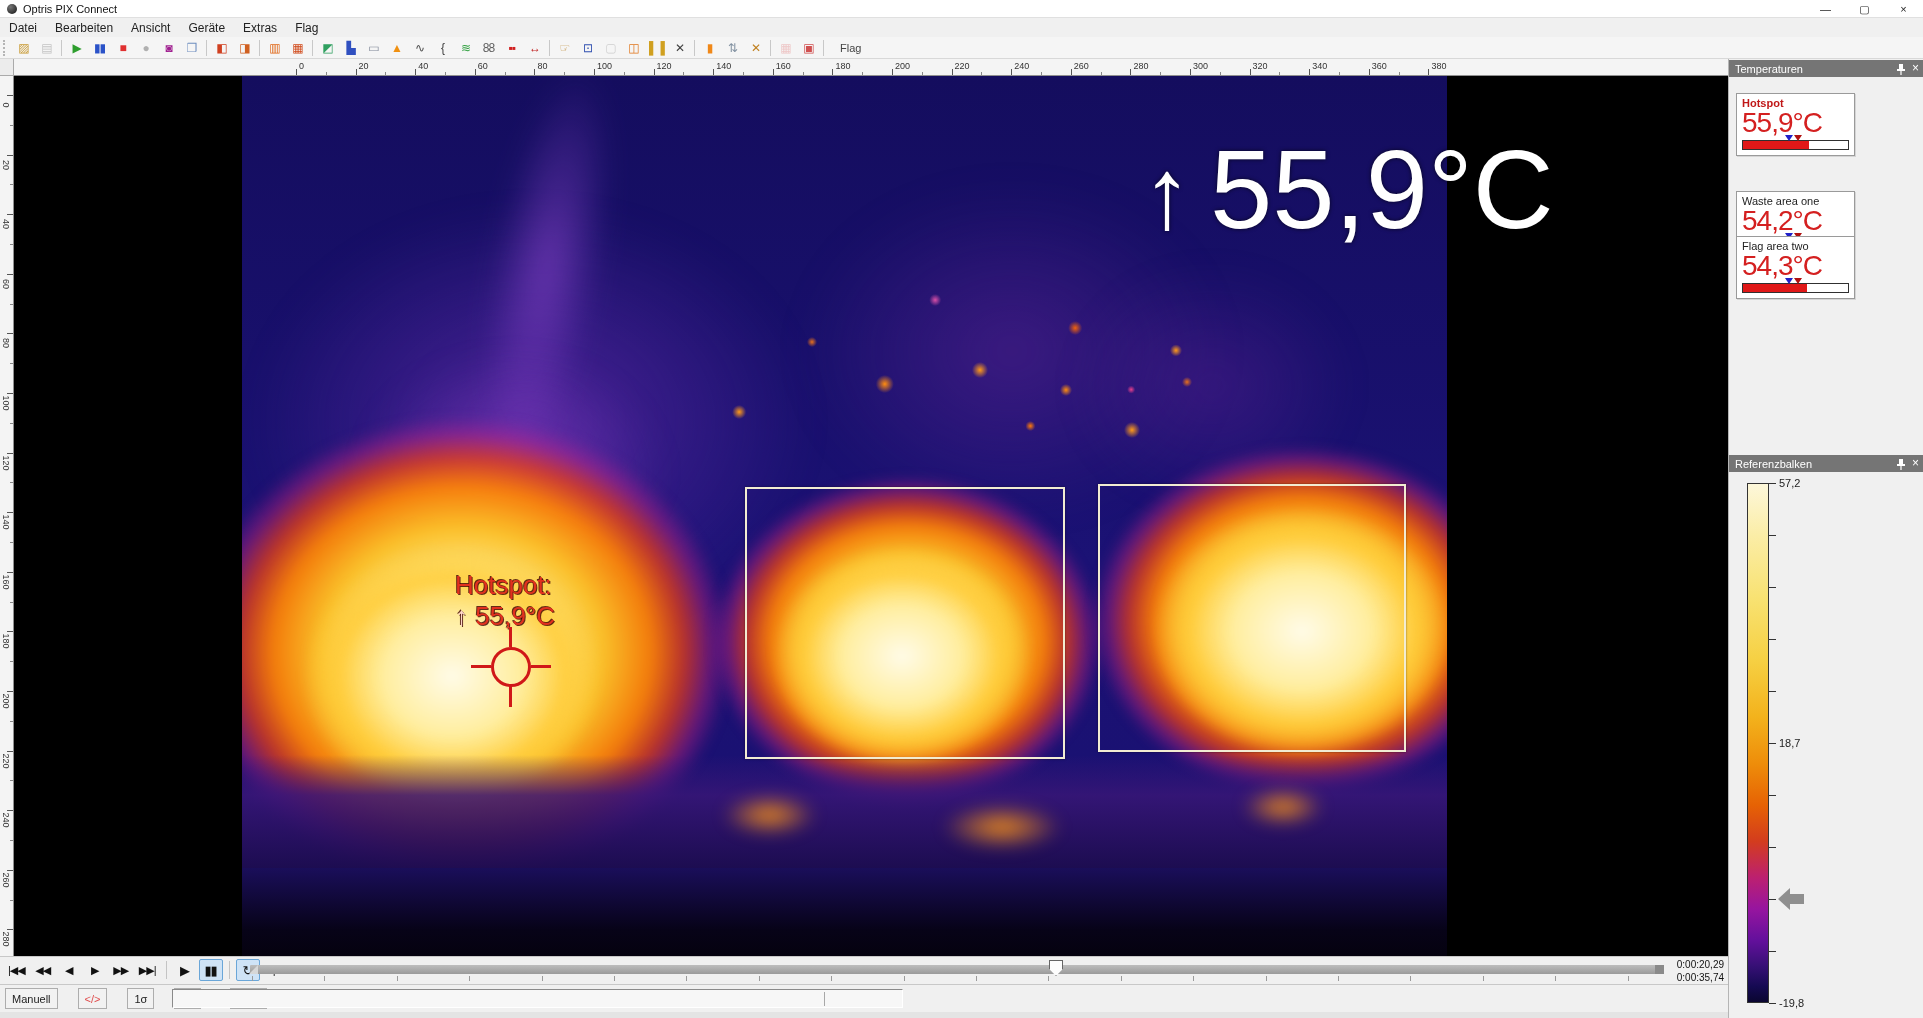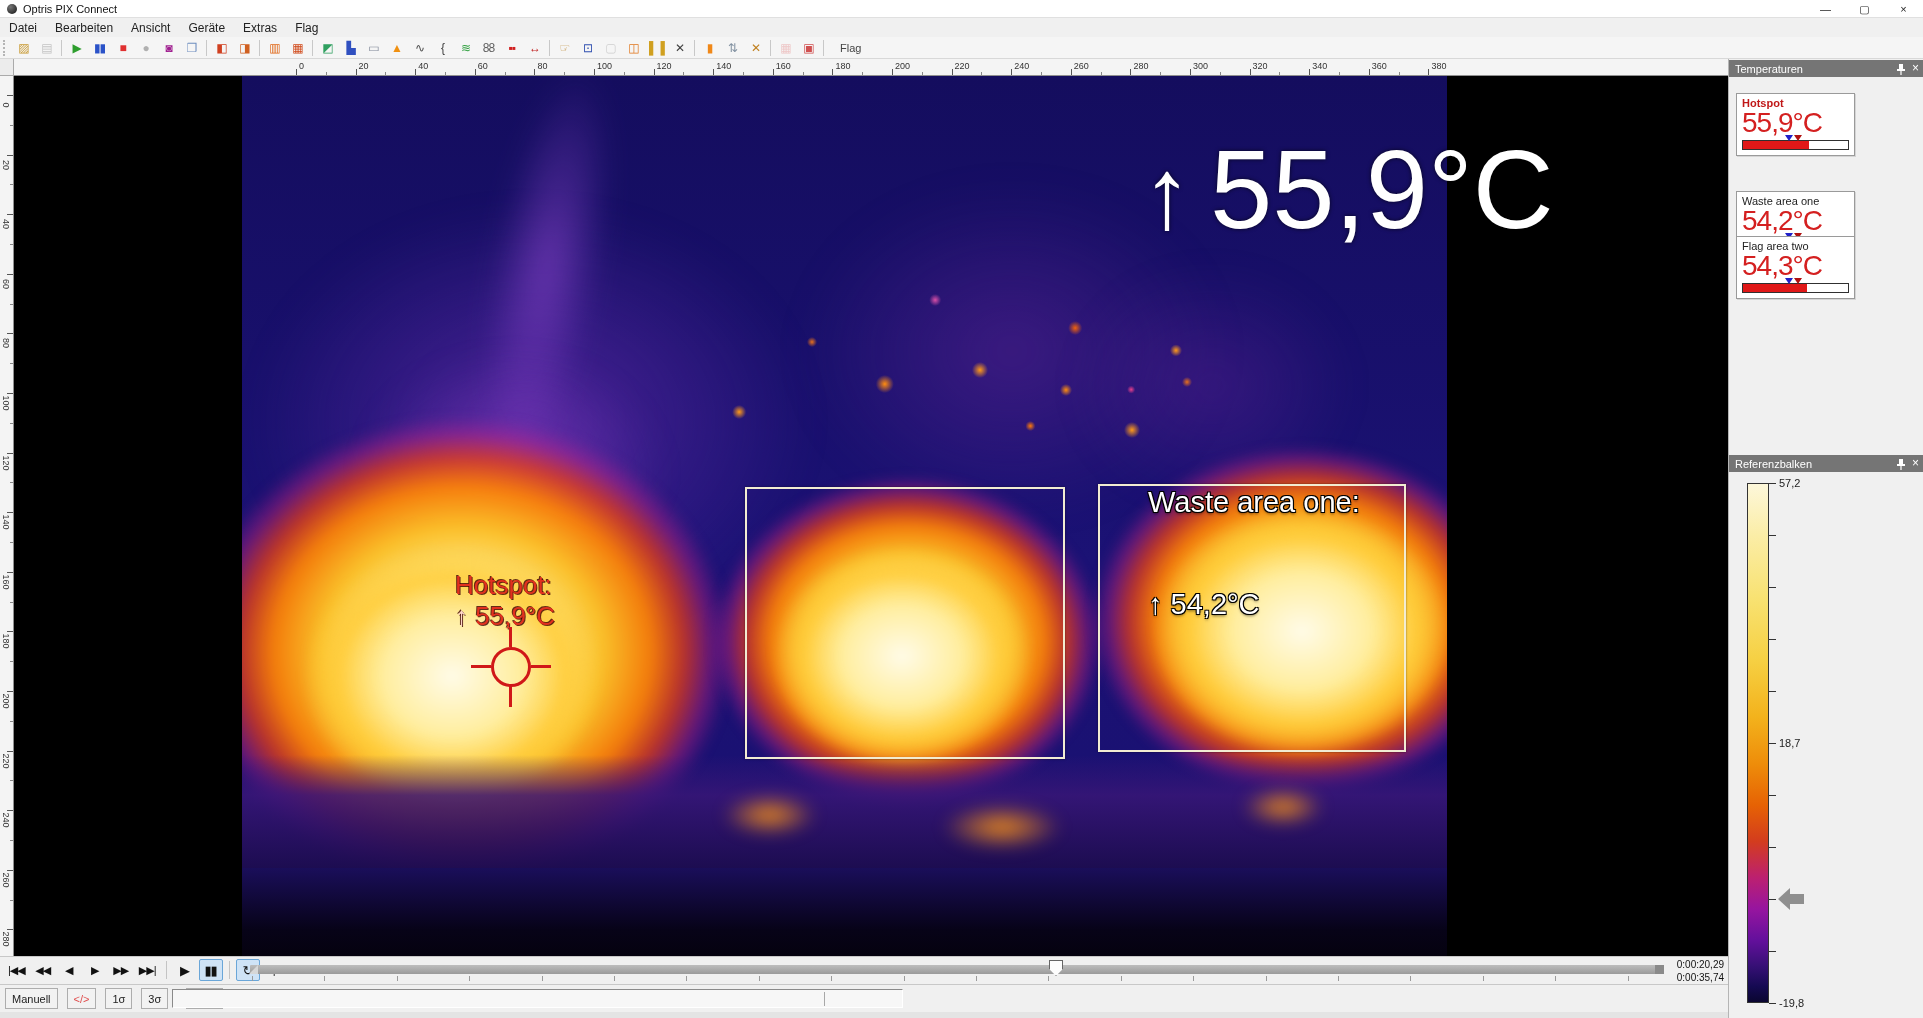--- a/index.html
+++ b/index.html
@@ -135,21 +135,21 @@
   #seek-marker { position:absolute; left:799px; top:-5px; width:14px; height:16px; background:#fdfdfd;
                 border:1px solid #666; clip-path:polygon(0 0,100% 0,100% 55%,50% 100%,0 55%); }
   #seek-end-cap { position:absolute; right:0; top:0; width:9px; height:9px; background:#8a8a8a; }
   #seek-ticks .stick { position:absolute; top:19px; width:1px; height:5px; background:#9a9a9a; }
   #time-display { position:absolute; right:4px; top:1px; width:60px; text-align:right; font-size:10px;
                   color:#111; line-height:13px; }
 
   
   #statusbar { position:absolute; left:0; top:984px; width:1728px; height:28px; background:#f0f0f0;
                border-top:1px solid #c8c8c8; }
-  #status-buttons { position:absolute; left:5px; top:3px; display:flex; gap:9px; }
+  #status-buttons { position:absolute; left:5px; top:3px; display:flex; gap:20px; }
   .sbtn { height:21px; padding:0 6px; display:flex; align-items:center; justify-content:center;
           font-size:11px; color:#222; background:#f2f2f2; border:1px solid #adadad; }
   .sbtn.accent { color:#e05050; }
   .sbtn.gap { margin-left:9px; }
   #status-field { position:absolute; left:172px; top:4px; width:731px; height:19px; background:#f7f7f7;
                   border-top:1px solid #8a8a8a; border-left:1px solid #8a8a8a;
                   border-bottom:1px solid #fff; border-right:1px solid #fff; }
   #status-field-divider { position:absolute; left:651px; top:2px; width:1px; height:14px; background:#a8a8a8; }
   #bottom-strip { position:absolute; left:0; top:1012px; width:1728px; height:6px; background:#e4e4e4; }
 </style>
@@ -370,24 +370,20 @@
     <div id="bottom-band"></div>
   </div>
 
 
   <div id="big-temp">
     <span class="arrow">↑</span><span>55,9°C</span>
   </div>
 
   <div class="area-rect" style="left:731px;top:411px;width:320px;height:272px;"></div>
 
-  <div class="area-label outline-txt" style="left:1134px;top:341px;">
-    <div>Waste area one:</div>
-    <div><span>↑</span> <span>54,2°C</span></div>
-  </div>
   <div class="area-rect" style="left:1084px;top:408px;width:308px;height:268px;"></div>
 
   <div id="hotspot-label">
     <div>Hotspot:</div>
     <div><span class="arrow">↑</span> <span>55,9°C</span></div>
   </div>
   <div id="crosshair">
     <div class="ch-circle"></div>
       <div class="ch-n"></div>
       <div class="ch-s"></div>

